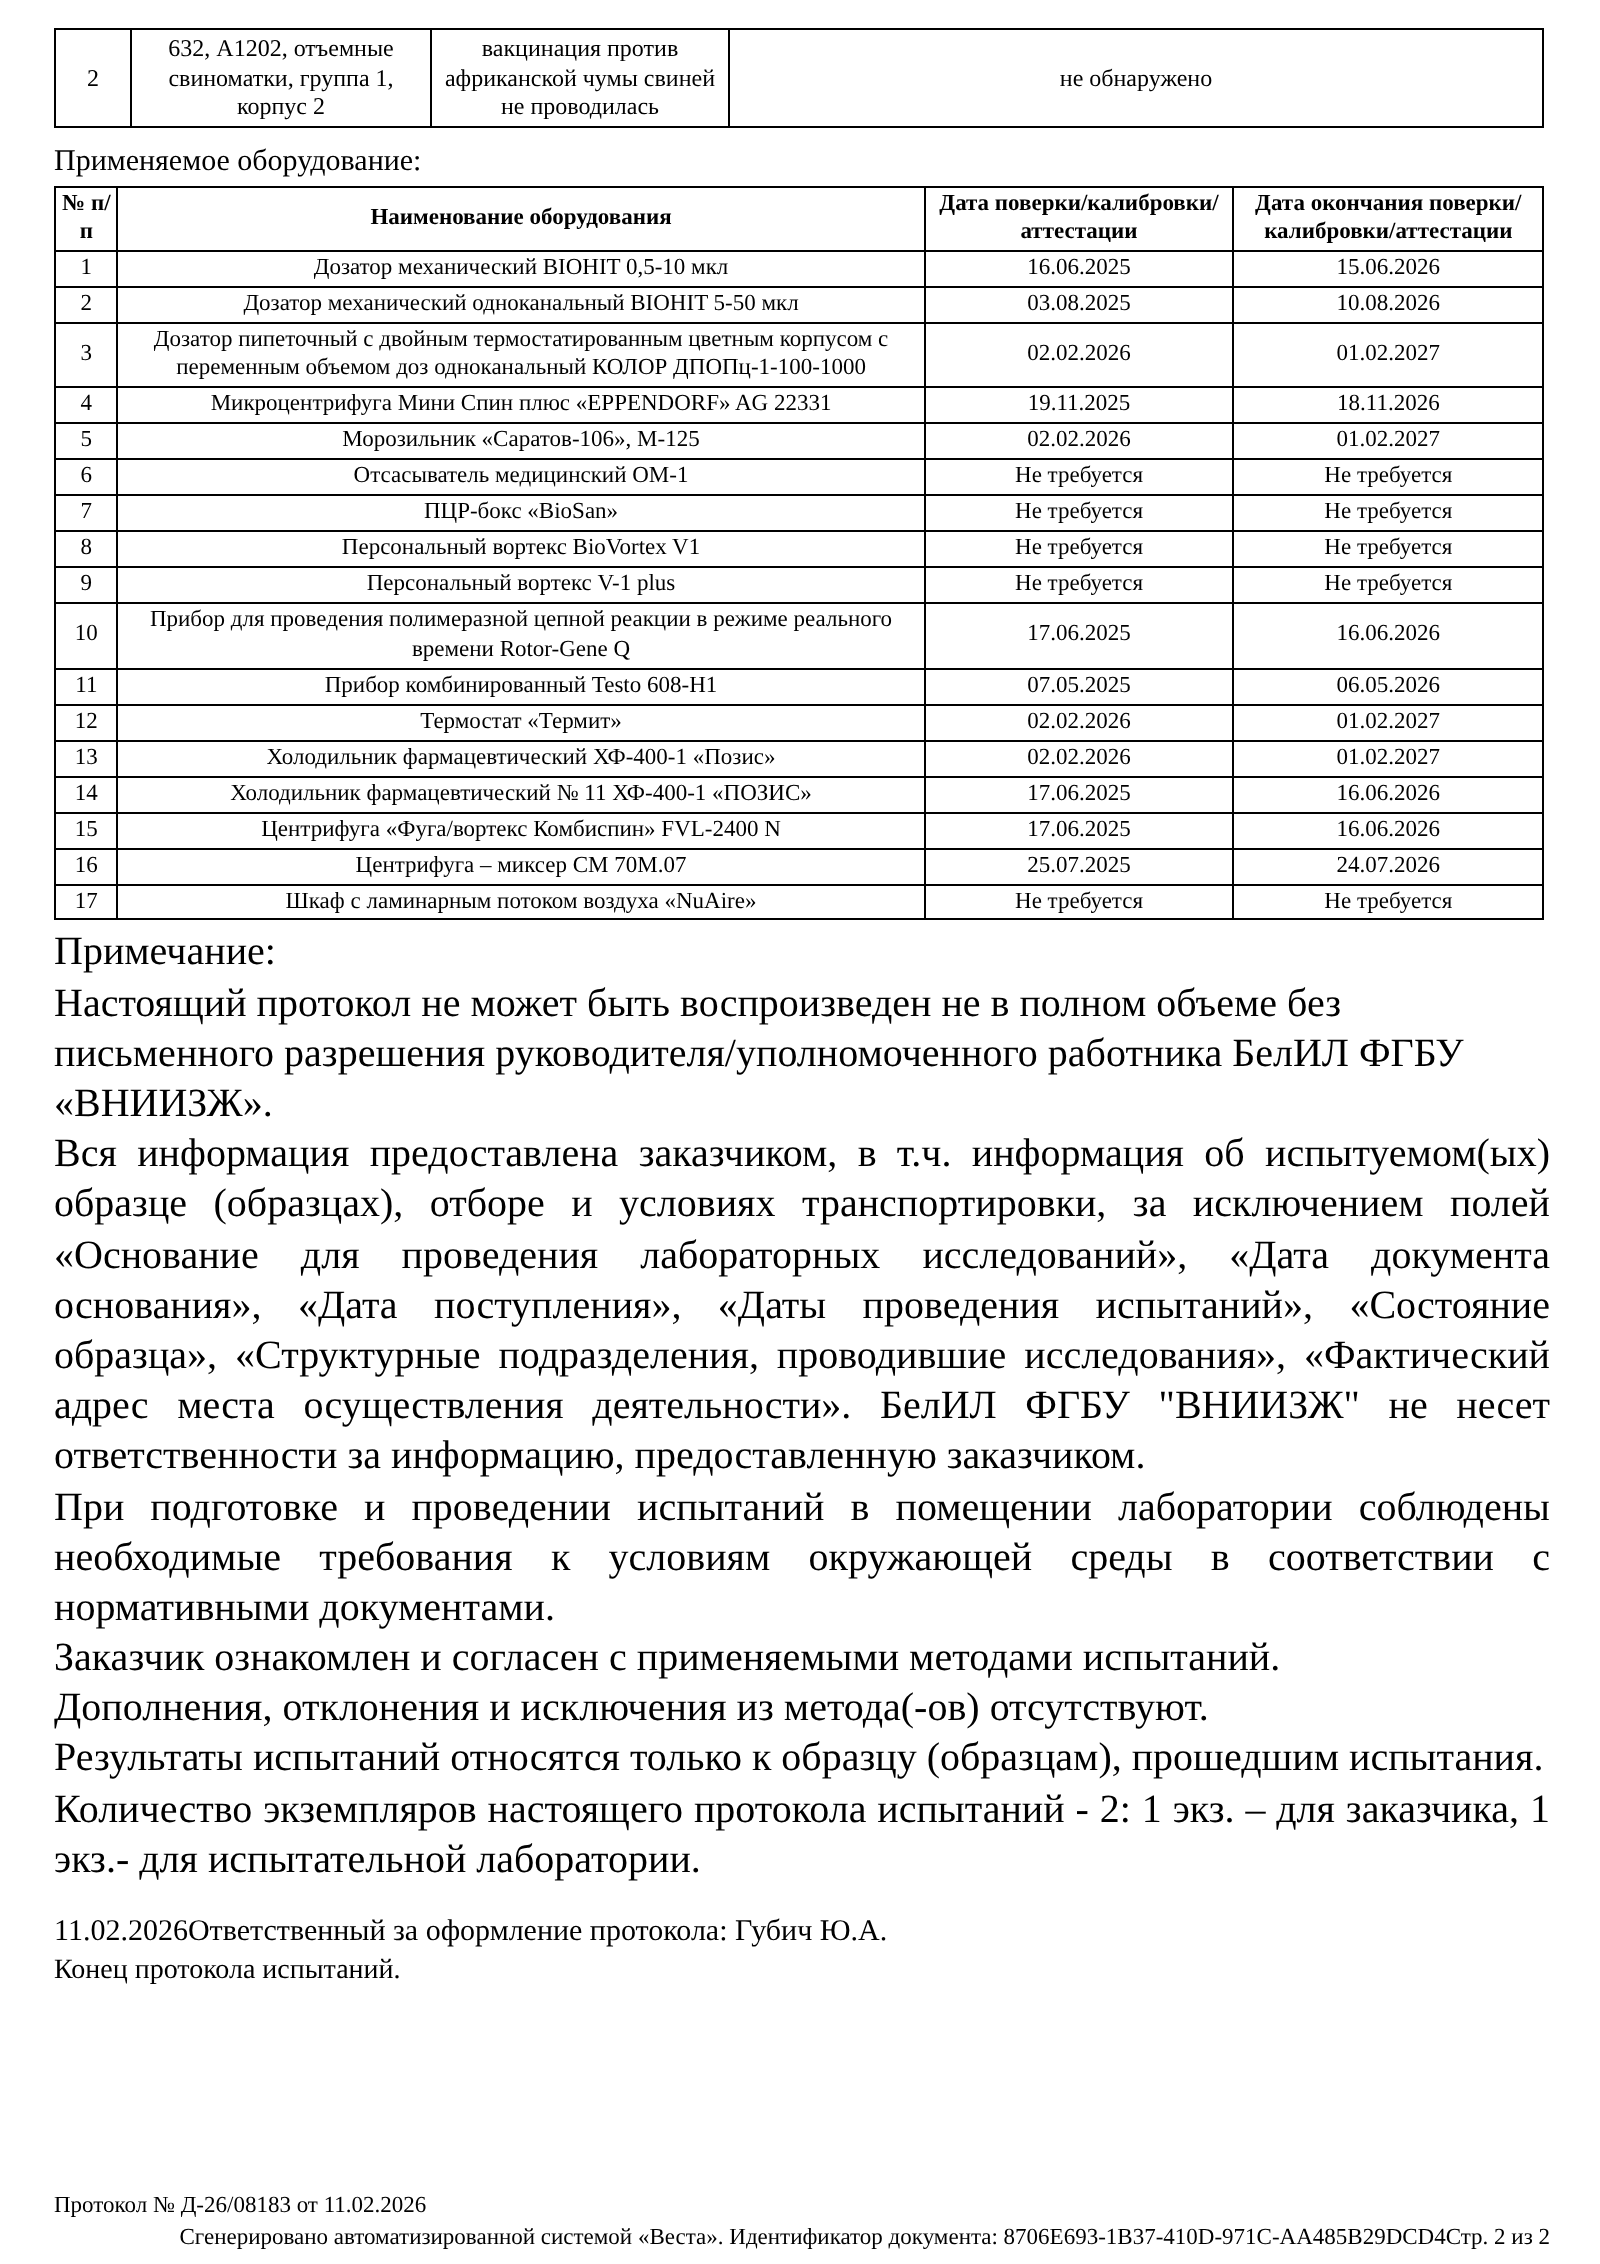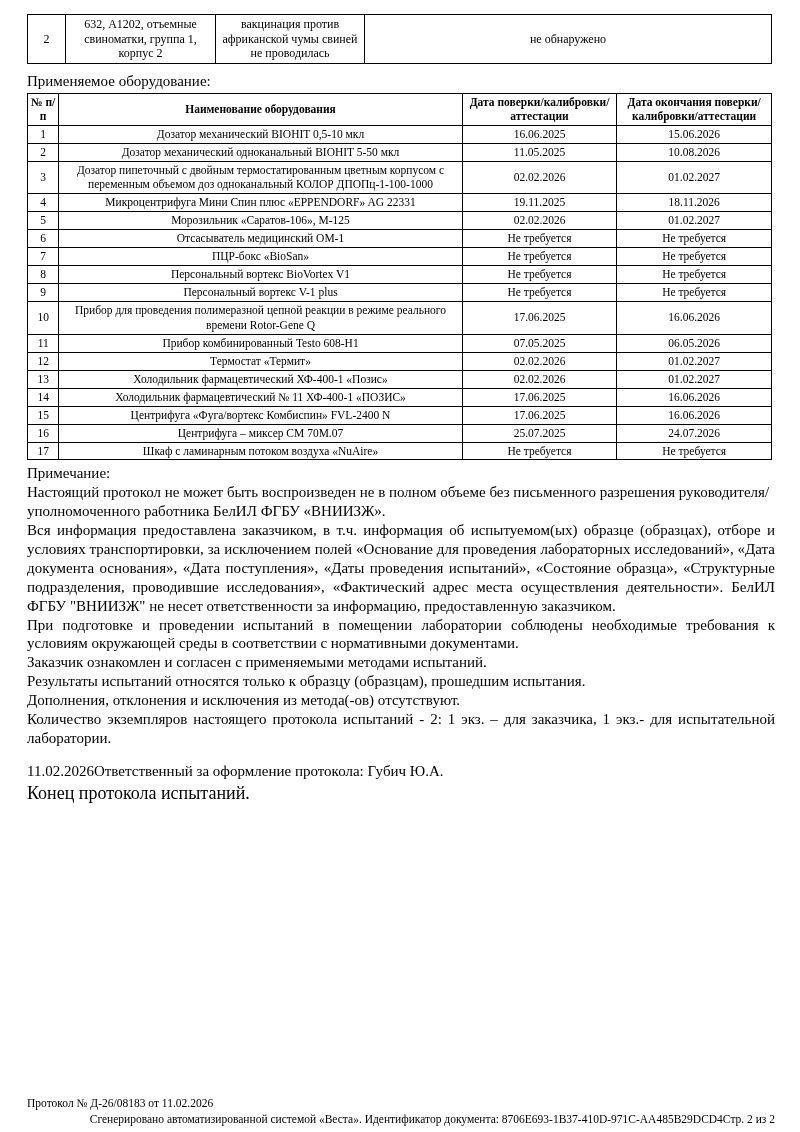--- a/index.html
+++ b/index.html
@@ -36,30 +36,30 @@
     font-size: 11.5px; padding: 1px 5px; line-height: 1.3;
   }
   .equip-table td.cell-num  { text-align: center; padding: 1px 1px; }
   .equip-table td.cell-name { text-align: center; }
   .equip-table td.cell-date { text-align: center; }
   .col-num  { width: 30px; }
   .col-name { width: 386px; }
   .col-date { width: 148px; }
 
   
-  .notes { margin-top: 4px; font-size: 15px; line-height: 1.26; width: 748px; }
+  .notes { margin-top: 4px; font-size: 20px; line-height: 1.26; width: 748px; }
   .notes .para { margin: 0; }
   .notes .para.justify { text-align: justify; }
 
   
   .signoff {
     display: flex; justify-content: flex-start;
     margin-top: 15px; font-size: 15px; width: 748px;
   }
-  .end-line { font-size: 18px; margin-top: 3px; }
+  .end-line { font-size: 14px; margin-top: 3px; }
 
   
   .footer {
     position: absolute; left: 27px; top: 1096px; width: 748px;
     font-size: 11.5px; line-height: 1.22;
   }
   .footer-line2 { display: flex; justify-content: flex-end; margin-top: 2px; }
 </style>
 </head>
 <body>
@@ -97,21 +97,21 @@
     <tbody id="equip-body">
         <tr>
           <td class="cell-num">1</td>
           <td class="cell-name">Дозатор механический BIOHIT 0,5-10 мкл</td>
           <td class="cell-date">16.06.2025</td>
           <td class="cell-date">15.06.2026</td>
         </tr>
         <tr>
           <td class="cell-num">2</td>
           <td class="cell-name">Дозатор механический одноканальный BIOHIT 5-50 мкл</td>
-          <td class="cell-date">11.05.2025</td>
+          <td class="cell-date">03.08.2025</td>
           <td class="cell-date">10.08.2026</td>
         </tr>
         <tr>
           <td class="cell-num">3</td>
           <td class="cell-name">Дозатор пипеточный с двойным термостатированным цветным корпусом с переменным объемом доз одноканальный КОЛОР ДПОПц-1-100-1000</td>
           <td class="cell-date">02.02.2026</td>
           <td class="cell-date">01.02.2027</td>
         </tr>
         <tr>
           <td class="cell-num">4</td>
@@ -200,22 +200,22 @@
       </tbody>
   </table>
 
   <div class="notes">
     <div class="para">Примечание:</div>
     <div id="notes-paras">
         <div class="para">Настоящий протокол не может быть воспроизведен не в полном объеме без письменного разрешения руководителя/уполномоченного работника БелИЛ ФГБУ «ВНИИЗЖ».</div>
         <div class="para justify">Вся информация предоставлена заказчиком, в т.ч. информация об испытуемом(ых) образце (образцах), отборе и условиях транспортировки, за исключением полей «Основание для проведения лабораторных исследований», «Дата документа основания», «Дата поступления», «Даты проведения испытаний», «Состояние образца», «Структурные подразделения, проводившие исследования», «Фактический адрес места осуществления деятельности». БелИЛ ФГБУ "ВНИИЗЖ" не несет ответственности за информацию, предоставленную заказчиком.</div>
         <div class="para justify">При подготовке и проведении испытаний в помещении лаборатории соблюдены необходимые требования к условиям окружающей среды в соответствии с нормативными документами.</div>
         <div class="para">Заказчик ознакомлен и согласен с применяемыми методами испытаний.</div>
+        <div class="para">Дополнения, отклонения и исключения из метода(-ов) отсутствуют.</div>
         <div class="para">Результаты испытаний относятся только к образцу (образцам), прошедшим испытания.</div>
-        <div class="para">Дополнения, отклонения и исключения из метода(-ов) отсутствуют.</div>
         <div class="para justify">Количество экземпляров настоящего протокола испытаний - 2: 1 экз. – для заказчика, 1 экз.- для испытательной лаборатории.</div>
       </div>
   </div>
 
   <div class="signoff">
     <span>11.02.2026</span>
     <span>Ответственный за оформление протокола: Губич Ю.А.</span>
   </div>
   <div class="end-line">Конец протокола испытаний.</div>
 

